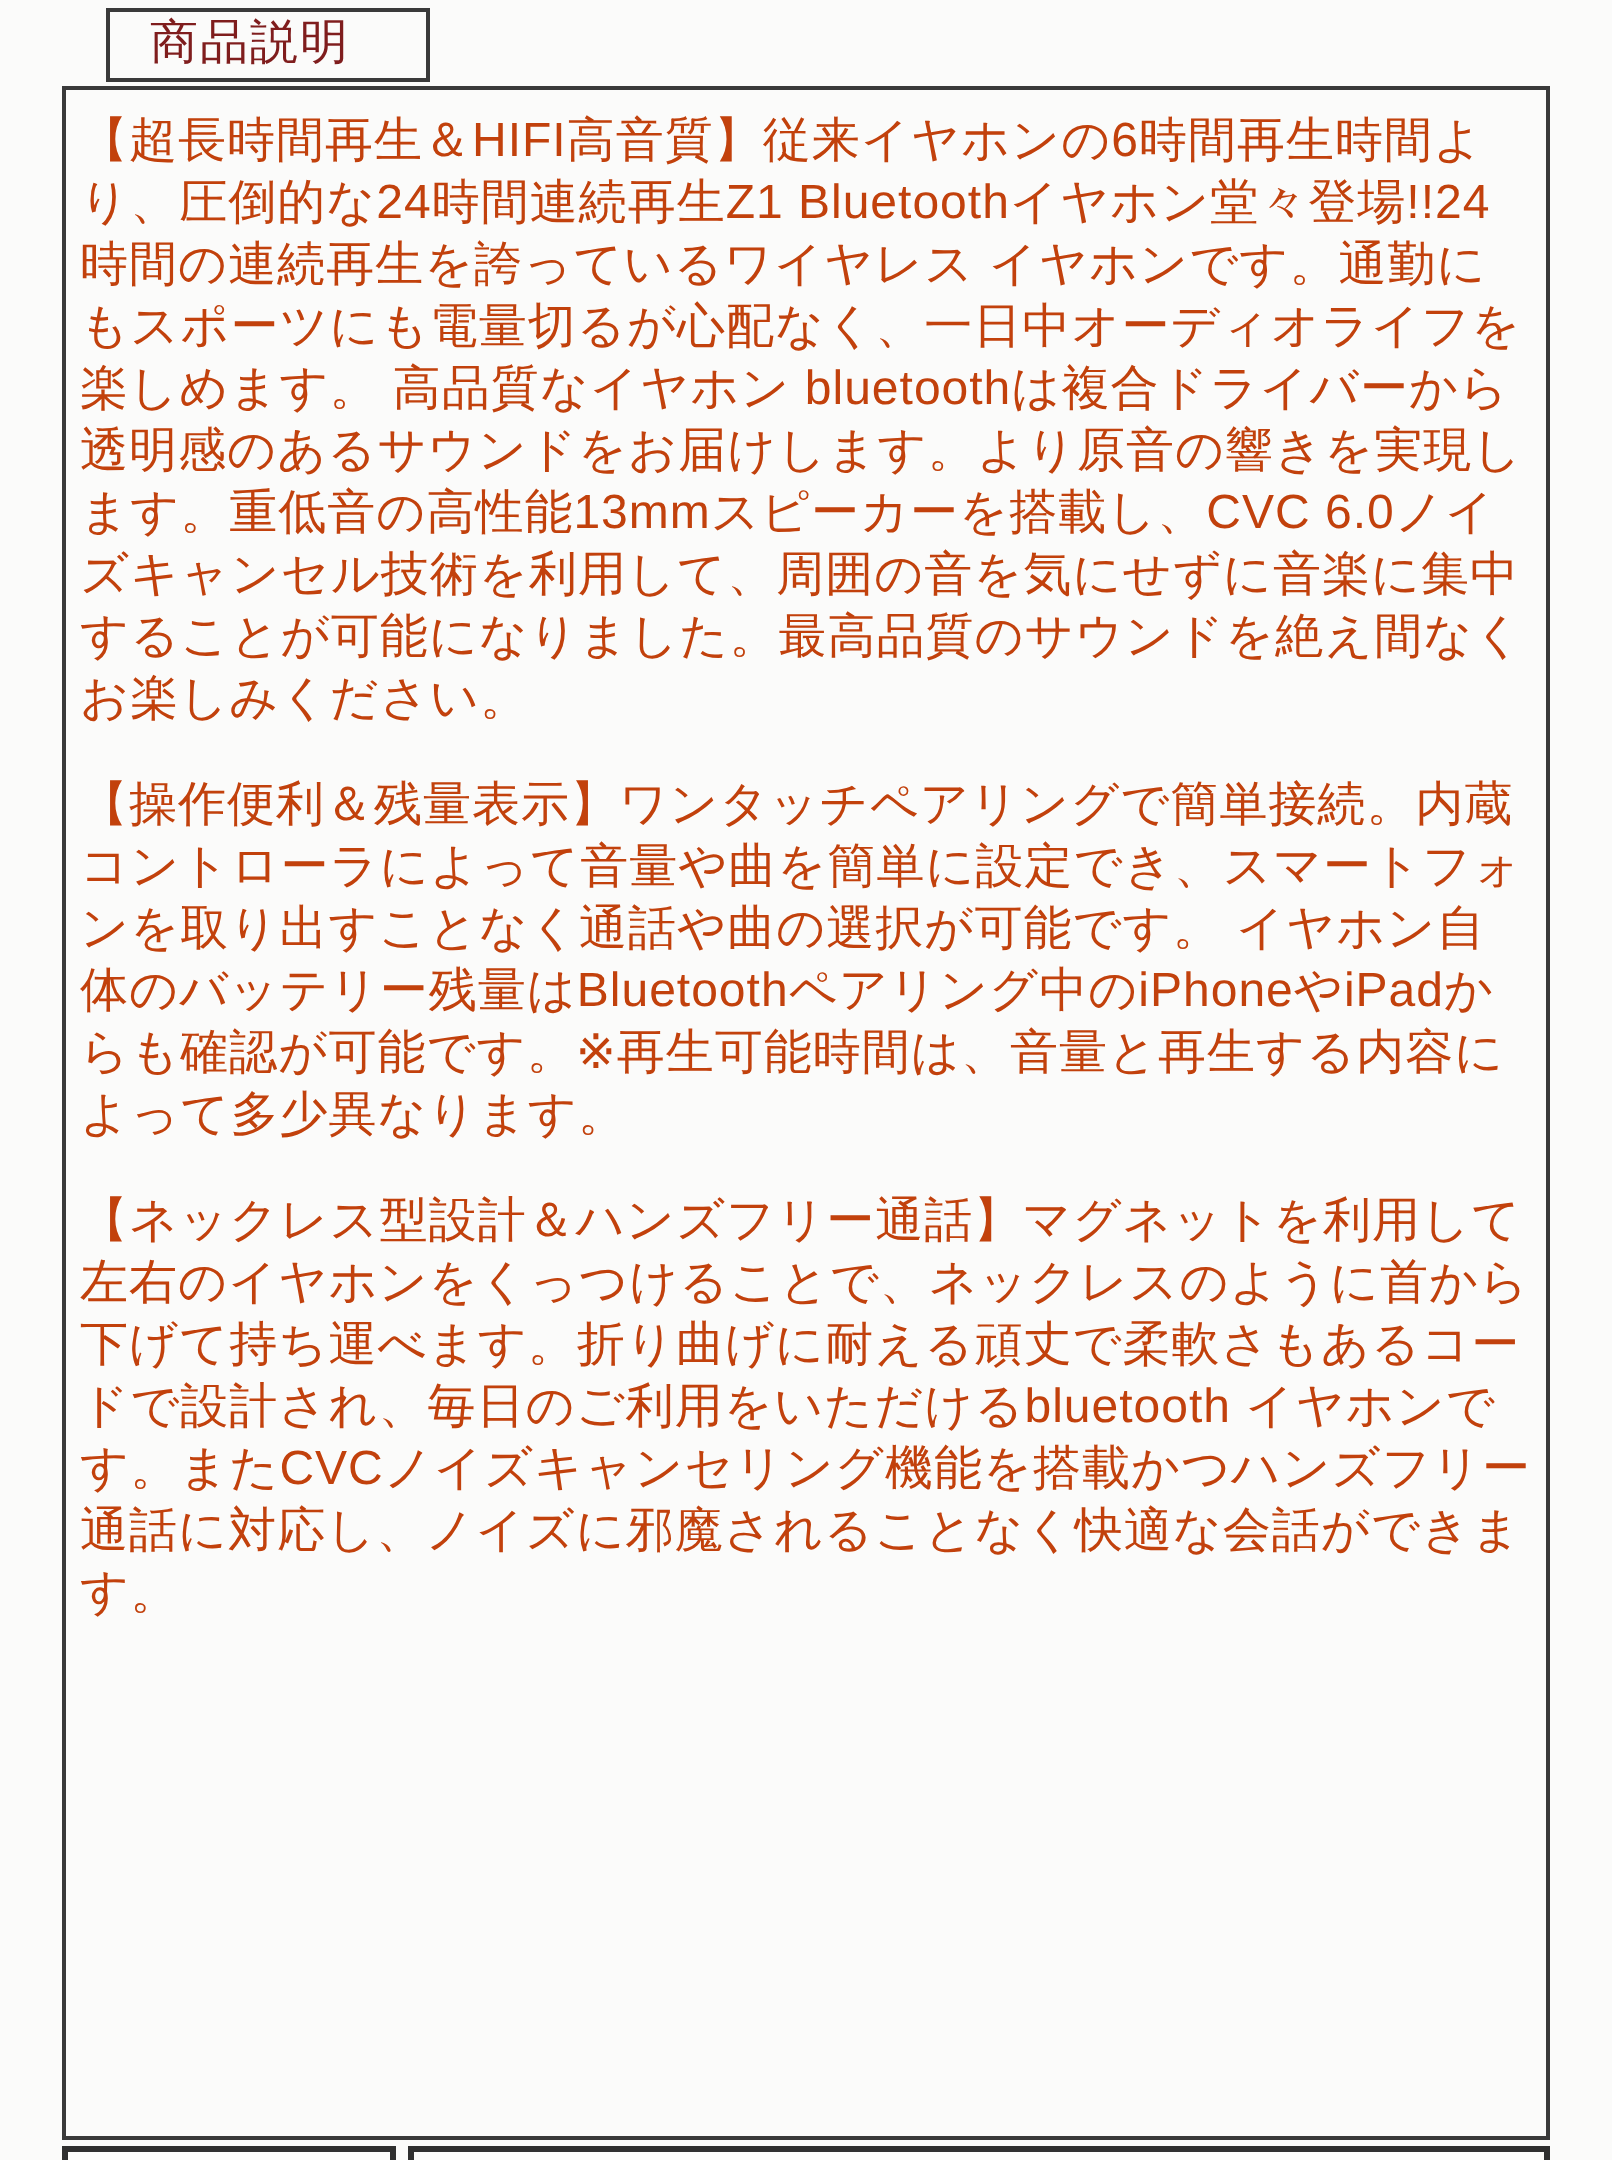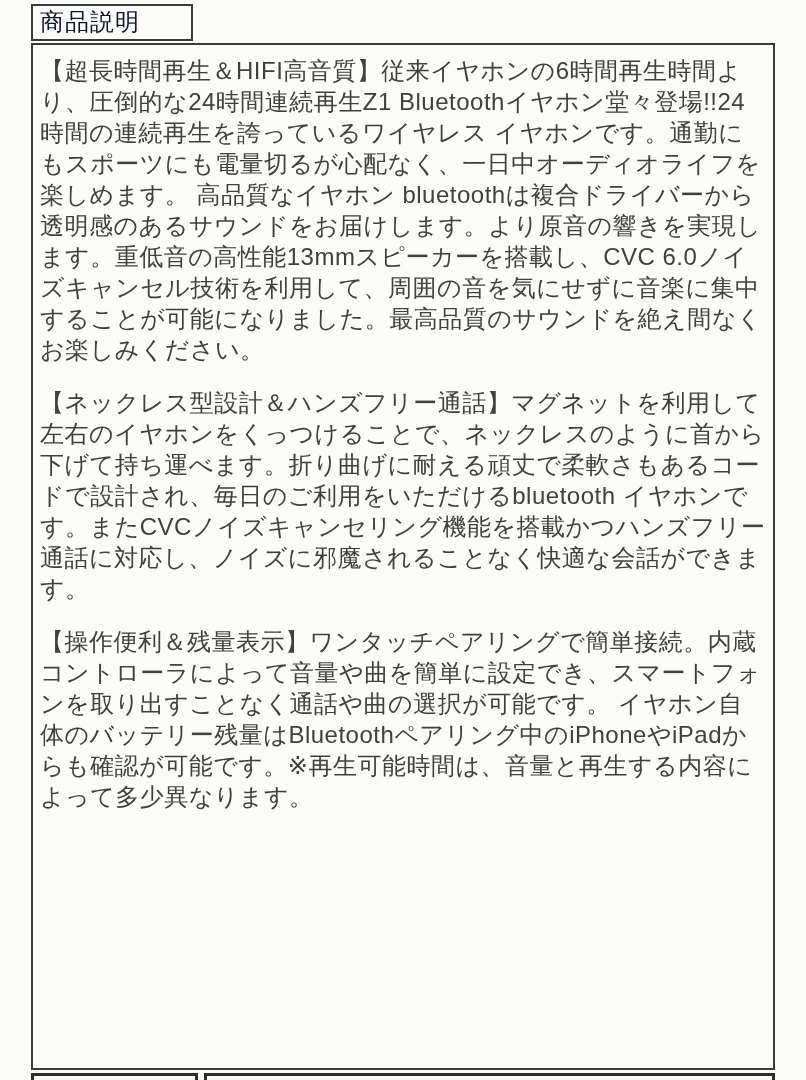--- a/index.html
+++ b/index.html
@@ -24,39 +24,40 @@
     width: 744px;
   }
   .header-cell {
     box-sizing: border-box;
     width: 162px;
     height: 37px;
     border: 2px solid #3a3a3a;
     background: #fbfbfa;
     font-size: 24px;
     line-height: 32px;
-    padding-left: 7px;
-    color: #0f172a;
+    padding-left: 20px;
+    color: #7f1d1d;
     letter-spacing: 1px;
+    margin-left: 22px;
   }
   .desc-box {
     box-sizing: border-box;
     margin-top: 2px;
     width: 744px;
     height: 1027px;
     border: 2px solid #3a3a3a;
     background: #fbfbfa;
     padding: 10px 6px 0 7px;
     overflow: hidden;
   }
   .desc-box p {
     margin: 0 0 22px 0;
     font-size: 24px;
     line-height: 31px;
-    color: #404040;
+    color: #c2410c;
     letter-spacing: 0.5px;
     text-align: left;
     word-break: break-all;
   }
   .partial-row {
     display: flex;
     margin-top: 3px;
     gap: 6px;
   }
   .partial-cell-left {
@@ -77,22 +78,22 @@
 </head>
 <body>
 
 <div class="page">
   <div class="content-col">
 
     <div class="header-cell">商品説明</div>
 
     <div class="desc-box">
       <p>【超長時間再生＆HIFI高音質】従来イヤホンの6時間再生時間より、圧倒的な24時間連続再生Z1 Bluetoothイヤホン堂々登場!!24時間の連続再生を誇っているワイヤレス イヤホンです。通勤にもスポーツにも電量切るが心配なく、一日中オーディオライフを楽しめます。 高品質なイヤホン bluetoothは複合ドライバーから透明感のあるサウンドをお届けします。より原音の響きを実現します。重低音の高性能13mmスピーカーを搭載し、CVC 6.0ノイズキャンセル技術を利用して、周囲の音を気にせずに音楽に集中することが可能になりました。最高品質のサウンドを絶え間なくお楽しみください。</p>
+      <p>【操作便利＆残量表示】ワンタッチペアリングで簡単接続。内蔵コントローラによって音量や曲を簡単に設定でき、スマートフォンを取り出すことなく通話や曲の選択が可能です。 イヤホン自体のバッテリー残量はBluetoothペアリング中のiPhoneやiPadからも確認が可能です。※再生可能時間は、音量と再生する内容によって多少異なります。</p>
       <p>【ネックレス型設計＆ハンズフリー通話】マグネットを利用して左右のイヤホンをくっつけることで、ネックレスのように首から下げて持ち運べます。折り曲げに耐える頑丈で柔軟さもあるコードで設計され、毎日のご利用をいただけるbluetooth イヤホンです。またCVCノイズキャンセリング機能を搭載かつハンズフリー通話に対応し、ノイズに邪魔されることなく快適な会話ができます。</p>
-      <p>【操作便利＆残量表示】ワンタッチペアリングで簡単接続。内蔵コントローラによって音量や曲を簡単に設定でき、スマートフォンを取り出すことなく通話や曲の選択が可能です。 イヤホン自体のバッテリー残量はBluetoothペアリング中のiPhoneやiPadからも確認が可能です。※再生可能時間は、音量と再生する内容によって多少異なります。</p>
 
     </div>
 
     <div class="partial-row">
       <div class="partial-cell-left"></div>
       <div class="partial-cell-right"></div>
     </div>
 
   </div>
 </div>

